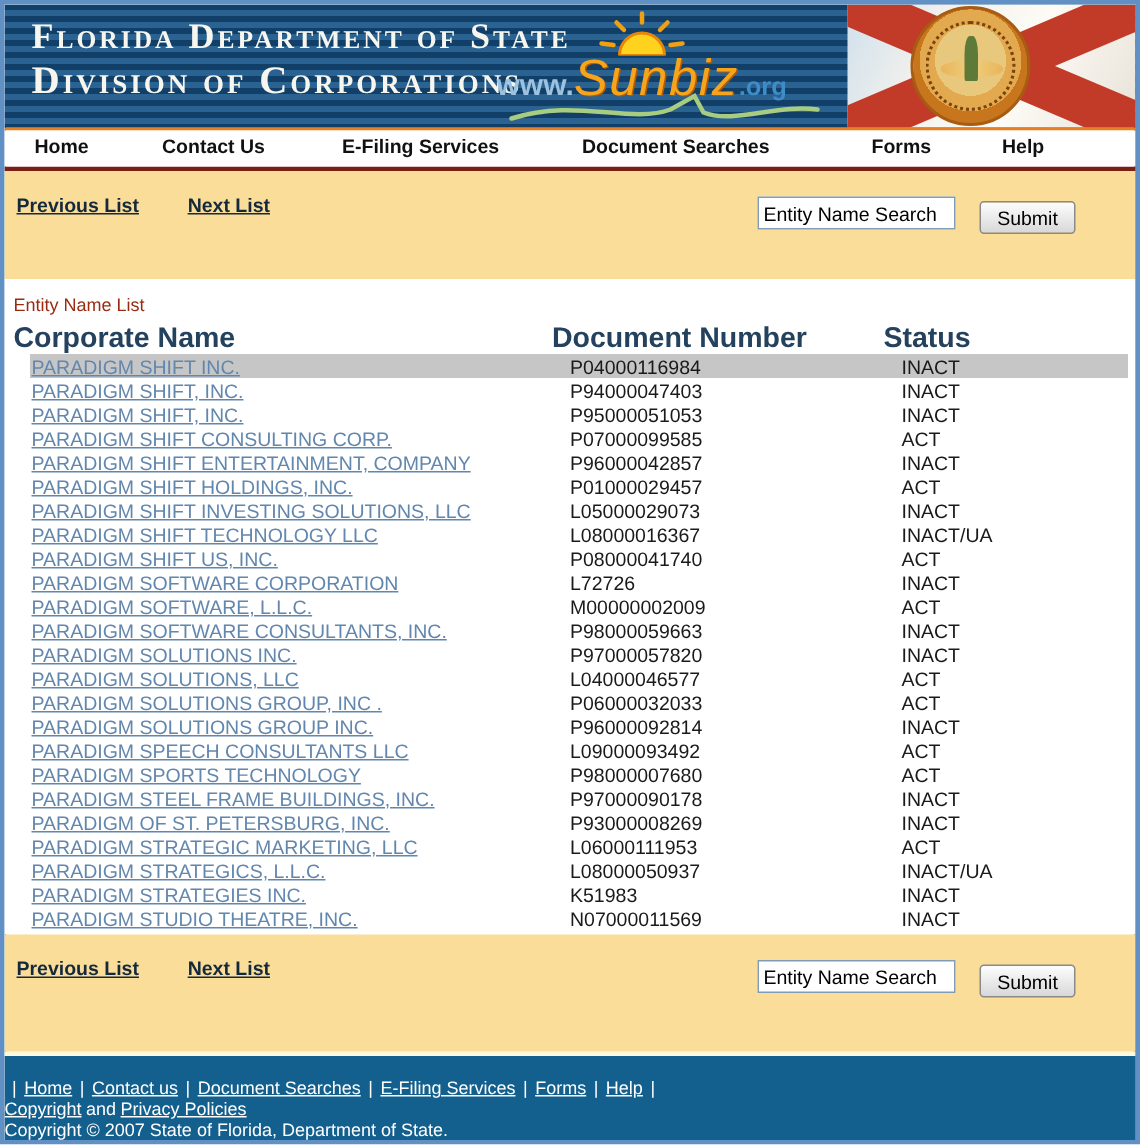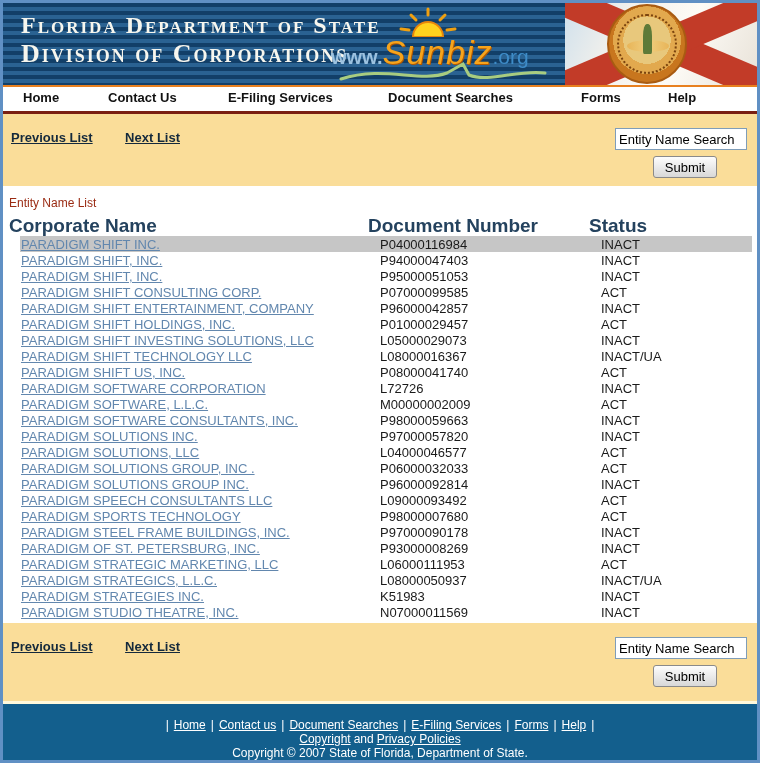--- a/index.html
+++ b/index.html
@@ -30,21 +30,21 @@
   .banner-title2 {
     font-family:"Liberation Serif", serif; font-variant:small-caps;
     font-weight:700; font-size:26px; letter-spacing:2px; line-height:30px;
   }
   .sunbiz { position:absolute; left:328px; top:2px; width:230px; height:80px; }
   .sunbiz .sun { position:absolute; left:62px; top:2px; }
   .sunbiz-text { position:absolute; left:0; top:28px; width:230px; white-space:nowrap; }
   .sunbiz-www  { font-weight:700; font-size:20px; color:#9CC2E0; }
   .sunbiz-name { font-weight:400; font-style:italic; font-size:34px; color:#F6A41C;
                  text-shadow:1px 1px 0 #B35A00; letter-spacing:1px; }
-  .sunbiz-org  { font-weight:400; font-size:21px; color:#3E8CC8; }
+  .sunbiz-org  { font-weight:700; font-size:17px; color:#3E8CC8; }
   .sunbiz .squiggle { position:absolute; left:8px; top:56px; }
 
   .flag { position:absolute; right:0; top:0; width:192px; height:82px;
           background:linear-gradient(115deg,#CFE0EC 0%,#F3F1EC 30%,#FDFBF6 60%,#E8E2D8 100%);
           overflow:hidden; }
   .flag .bar { position:absolute; left:-30px; width:260px; height:30px; background:#C23B28; top:26px; }
   .flag .bar1 { transform:rotate(23deg); }
   .flag .bar2 { transform:rotate(-23deg); }
   .seal { position:absolute; left:42px; top:1px; width:80px; height:80px; border-radius:50%;
           background:radial-gradient(circle at 50% 45%, #E8C87C 0 42%, #E2A94E 42% 60%, #C8761E 60% 100%);
@@ -70,22 +70,22 @@
   .nav-item:nth-child(6){ left:665px; }
   .maroon-rule { height:3px; flex:0 0 3px; background:#7A1F12; }
 
   
   .toolbar { position:relative; background:var(--tan,#FADD99); }
   .toolbar.top { height:72px; flex:0 0 72px; }
   .toolbar.bottom { height:78px; flex:0 0 78px; }
   .pager { position:absolute; left:8px; top:14px; }
   .pager a { font-size:13px; font-weight:700; color:#14293C; text-decoration:underline;
              margin-right:28px; cursor:pointer; }
-  .searchbox { position:absolute; right:10px; top:14px; display:flex; flex-direction:column;
-               align-items:flex-end; }
+  .searchbox { position:absolute; right:10px; top:14px; display:flex; flex-direction:row;
+               align-items:center; }
   .searchbox input {
     width:132px; height:22px; font-size:13px; font-family:"Liberation Sans",sans-serif;
     border:1px solid #7F9DB9; padding:2px 3px; color:#000; background:#fff;
   }
   .searchbox button {
     margin:6px 30px 0 16px; width:64px; height:22px; font-size:13px;
     font-family:"Liberation Sans",sans-serif; color:#000;
     background:linear-gradient(#FDFDFD,#D8D8D8); border:1px solid #8A8A8A;
     border-radius:3px; cursor:pointer;
   }
@@ -101,21 +101,21 @@
   .col-status { flex:1; }
   .trow { display:flex; height:16px; align-items:flex-end; font-size:13px;margin-left:12px; }
   .trow.selected { background:var(--selected-gray,#C6C6C6); }
   .trow a.ename { color:var(--link-blue,#6287AE); text-decoration:underline; cursor:pointer;
                   white-space:nowrap; overflow:hidden; }
   .trow .doc, .trow .status { color:#1A1A1A; }
 
   
   .cream-rule { height:3px; flex:0 0 3px; background:#FFF9DC; }
   .footer { flex:0 0 47px; background:var(--footer-blue,#135F8D); color:#fff;
-            text-align:center; font-size:12px; line-height:14px; padding-top:14px; }
+            text-align:left; font-size:12px; line-height:14px; padding-top:14px; }
   .footer a { color:#fff; text-decoration:underline; cursor:pointer; }
   .footer .sep { margin:0 5px; }
   .footer-line2 .plain { margin:0 3px; }
 </style>
 </head>
 <body>
 
 <div class="page">
 
   <div class="banner">

